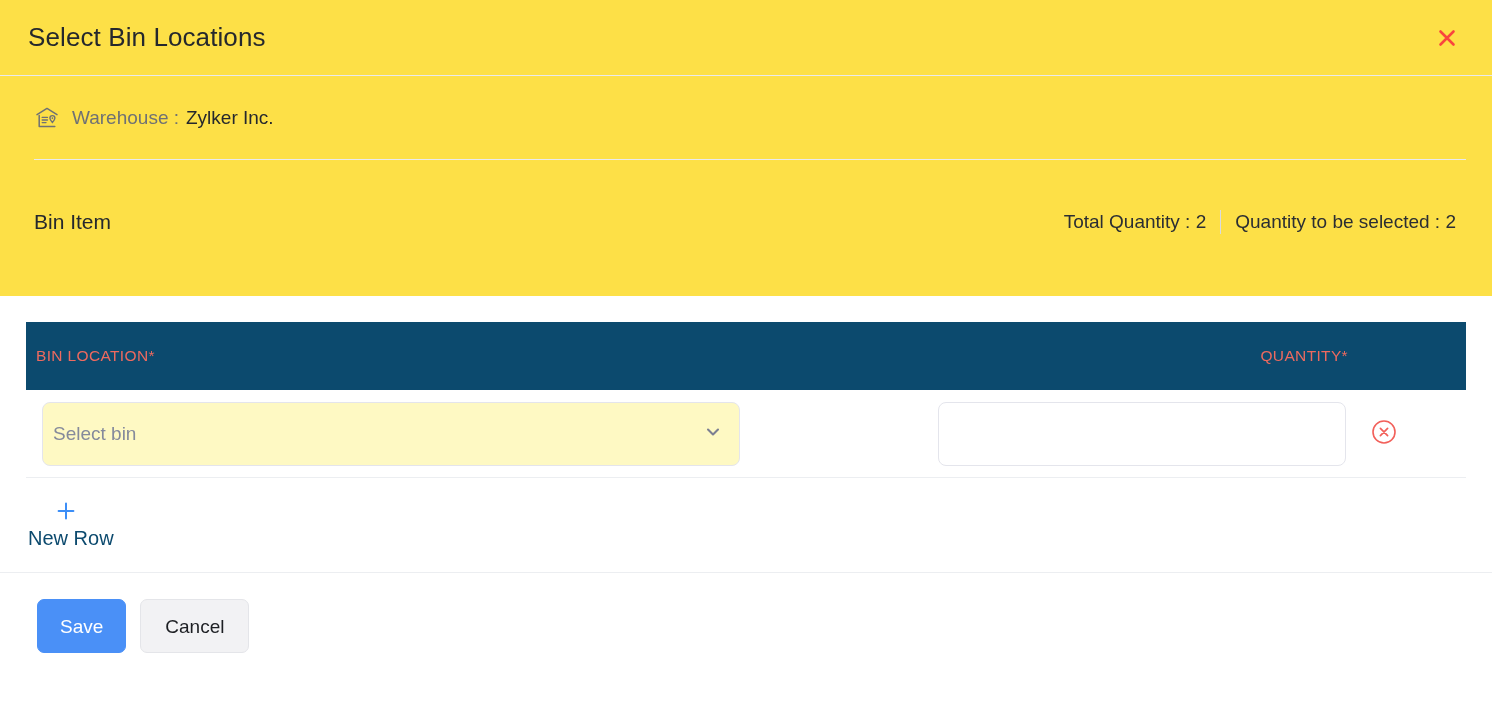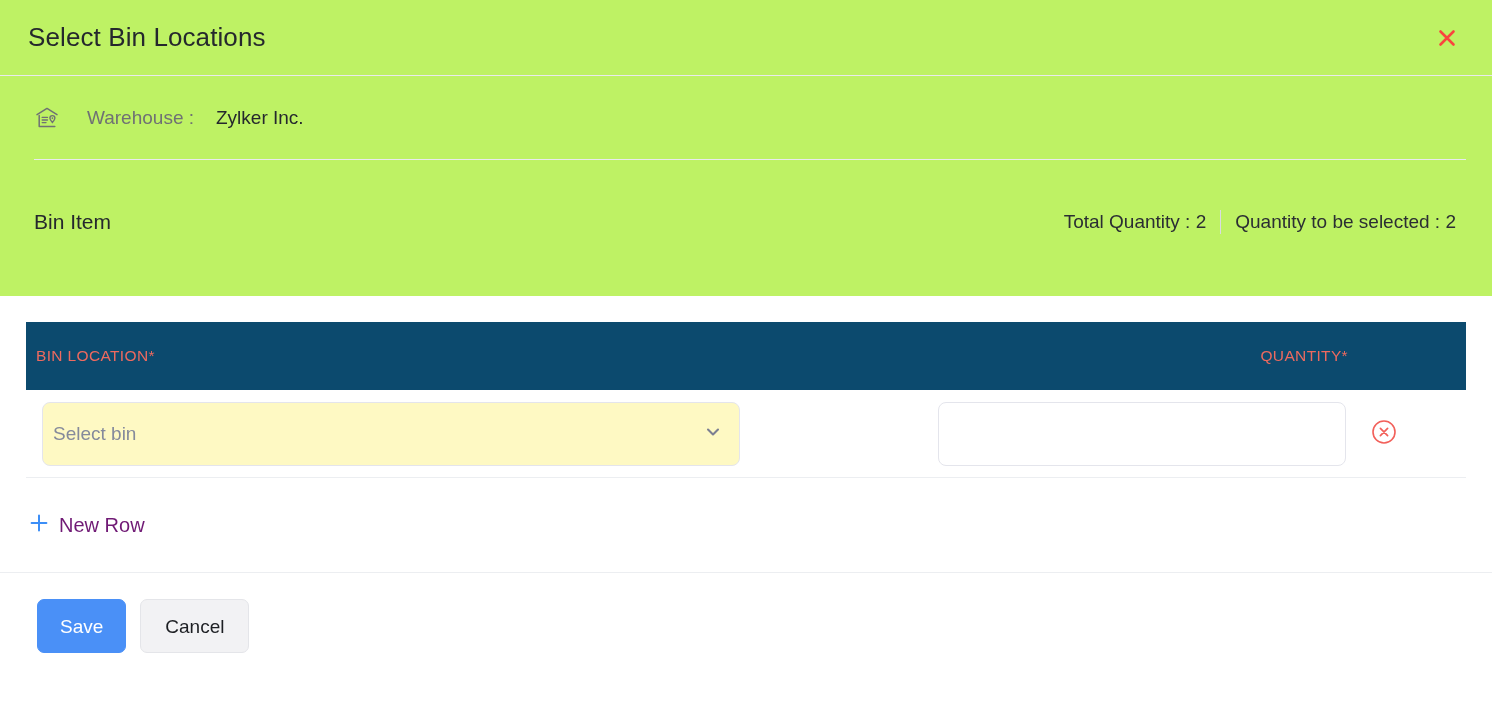--- a/index.html
+++ b/index.html
@@ -12,21 +12,21 @@
   }
   .modal {
     position: relative;
     width: 1492px; height: 712px;
     background: #ffffff;
     overflow: hidden;
   }
 
   
   .top-block {
-    background: #bef264;
+    background: #fde047;
     height: 296px;
     position: relative;
   }
 
   .modal-header {
     height: 76px;
     display: flex;
     align-items: center;
     padding: 0 26px 0 28px;
     border-bottom: 1px solid #e9eaee;
@@ -50,21 +50,20 @@
     padding: 0;
   }
   .close-btn svg { display: block; }
 
   .warehouse-row {
     height: 84px;
     display: flex;
     align-items: center;
     padding-left: 34px;
     position: relative;
-    gap: 15px;
   }
   .warehouse-row::after {
     content: "";
     position: absolute;
     left: 34px; right: 26px; bottom: 0;
     height: 1px;
     background: #e9eaee;
   }
   .warehouse-icon { width: 26px; height: 26px; margin-right: 12px; flex: 0 0 auto; }
   .warehouse-label {
@@ -180,23 +179,24 @@
     align-items: center;
     padding-left: 2px;
   }
   .new-row-btn {
     display: inline-flex;
     align-items: center;
     background: transparent;
     border: none;
     padding: 0;
     cursor: pointer;
-    color: #701a75;
+    color: #0c4a6e;
     font-size: 20px;
     font-family: "Liberation Sans", "DejaVu Sans", sans-serif;
+    flex-direction: column;
   }
   .plus-icon { margin-right: 9px; display: block; }
 
   .footer-divider {
     height: 1px;
     background: #eceef1;
     margin: 0;
   }
   .modal-footer {
     display: flex;

